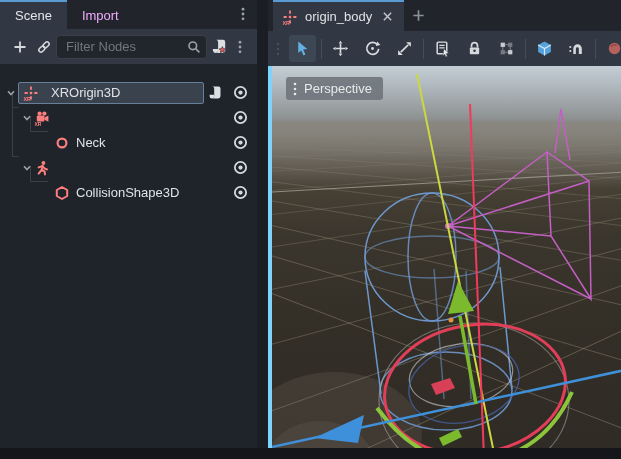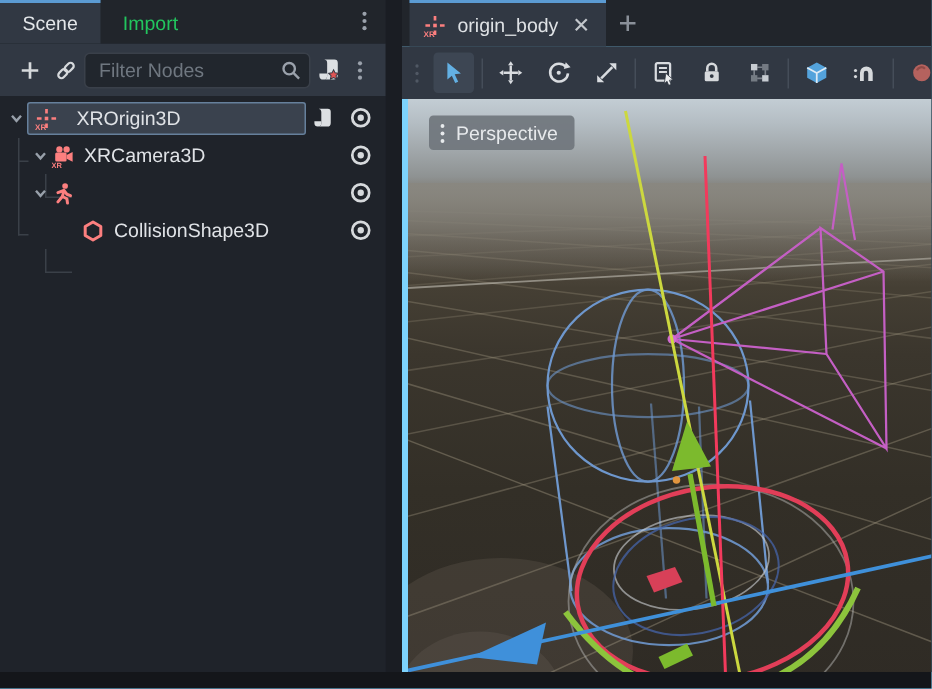--- a/index.html
+++ b/index.html
@@ -5,32 +5,32 @@
   html,body{margin:0;padding:0;background:#14161a;}
   *{box-sizing:border-box;}
   #stage{position:relative;width:621px;height:448px;background:#1a1d23;
          font-family:"Liberation Sans",sans-serif;overflow:hidden;
          -webkit-font-smoothing:antialiased;}
   svg{display:block;}
 
   
   #left-dock{position:absolute;left:0;top:0;width:257px;height:459px;background:#1f232a;}
   .dock-tabs{height:29px;background:#21252b;display:flex;align-items:stretch;position:relative;}
-  .dock-tab{padding:0 15px;font-size:13px;color:#22c55e;display:flex;align-items:center;border-top:2px solid transparent;}
+  .dock-tab{padding:0 15px;font-size:13px;color:#f0abfc;display:flex;align-items:center;border-top:2px solid transparent;}
   .dock-tab.active{background:#313843;color:#e4e7ea;border-top:2px solid #5b9bd3;}
   .dock-tabs-menu{position:absolute;right:6px;top:6px;width:16px;height:16px;}
   .dock-toolbar{height:35px;background:#313843;display:flex;align-items:center;gap:0;padding:0 8px;}
   .icon-btn{width:24px;height:24px;display:flex;align-items:center;justify-content:center;border:none;background:transparent;padding:0;border-radius:3px;}
   .filter-wrap{flex:1;position:relative;height:24px;}
   .filter-wrap input{width:100%;height:24px;background:#21262d;border:1px solid #3a404a;border-radius:4px;
       color:#aab1ba;font-size:13px;padding:0 26px 0 9px;outline:none;font-family:"Liberation Sans",sans-serif;}
   .filter-wrap input::placeholder{color:#6f7780;}
   .filter-search{position:absolute;right:5px;top:4px;}
 
-  .scene-tree{position:relative;height:395px;background:#1f232a;padding-top:2px;}
+  .scene-tree{position:relative;height:395px;background:#1f232a;padding-top:16px;}
   .tree-row{display:flex;align-items:center;height:25px;font-size:13px;color:#e0e3e7;position:relative;}
   .tree-row .caret{width:14px;height:14px;display:flex;align-items:center;justify-content:center;flex:0 0 14px;}
   .tree-row .spacer{flex:0 0 14px;}
   .node-icon{width:16px;height:16px;flex:0 0 16px;}
   .node-label{margin-left:6px;white-space:nowrap;}
   .d0{padding-left:4px;} .d1{padding-left:20px;} .d2{padding-left:40px;}
   .sel-box{display:flex;align-items:center;gap:6px;border:1px solid #66809c;background:#3a424e;
            border-radius:2px;padding:2px 6px 2px 4px;width:186px;}
   .row-right{margin-left:auto;display:flex;align-items:center;gap:8px;padding-right:8px;}
   .eye-btn{width:18px;height:18px;border:none;background:transparent;padding:0;display:flex;align-items:center;justify-content:center;}
@@ -180,31 +180,45 @@
         </span>
         <svg class="node-icon" viewBox="0 0 16 16">
           <g fill="#fc7f7f">
             <circle cx="5.6" cy="3.6" r="2.1"></circle>
               <circle cx="10.4" cy="3.6" r="2.1"></circle>
             <rect x="2.8" y="5.6" width="7.6" height="6" rx="1"></rect>
             <path d="M10.4 7.4 L14.4 5.4 v6.4 l-4 -2 z"></path>
           </g>
           <text x="0.4" y="15.8" font-size="5" font-weight="bold" fill="#fc7f7f" font-family="Liberation Sans, sans-serif">XR</text>
         </svg>
-        <span class="node-label">XRCamera3D</span>
         <span class="row-right">
           <button class="eye-btn">
             <svg width="17" height="17" viewBox="0 0 16 16">
               <circle cx="8" cy="8" r="5.3" stroke="#d6d9dc" stroke-width="1.7" fill="none"></circle>
                 <circle cx="8" cy="8" r="2" fill="#d6d9dc"></circle>
             </svg>
           </button>
         </span>
       </div>
 
+      <div class="tree-row d2">
+        <span class="spacer"></span>
+        <svg class="node-icon" viewBox="0 0 16 16">
+          <circle cx="8" cy="8" r="4.4" stroke="#fc7f7f" stroke-width="2.2" fill="none"></circle>
+        </svg>
+        <span class="node-label">Neck</span>
+        <span class="row-right">
+          <button class="eye-btn">
+            <svg width="17" height="17" viewBox="0 0 16 16">
+              <circle cx="8" cy="8" r="5.3" stroke="#d6d9dc" stroke-width="1.7" fill="none"></circle>
+                <circle cx="8" cy="8" r="2" fill="#d6d9dc"></circle>
+            </svg>
+          </button>
+        </span>
+      </div>
 
       <div class="tree-row d1">
         <span class="caret">
           <svg width="10" height="10" viewBox="0 0 10 10">
               <path d="M2 3.2 L5 6.6 L8 3.2" stroke="#98a0aa" stroke-width="1.6" fill="none"></path>
             </svg>
         </span>
         <svg class="node-icon" viewBox="0 0 16 16">
           <circle cx="9.4" cy="3" r="1.9" fill="#fc7f7f"></circle>
           <g stroke="#fc7f7f" stroke-width="2" fill="none" stroke-linecap="round" stroke-linejoin="round">

